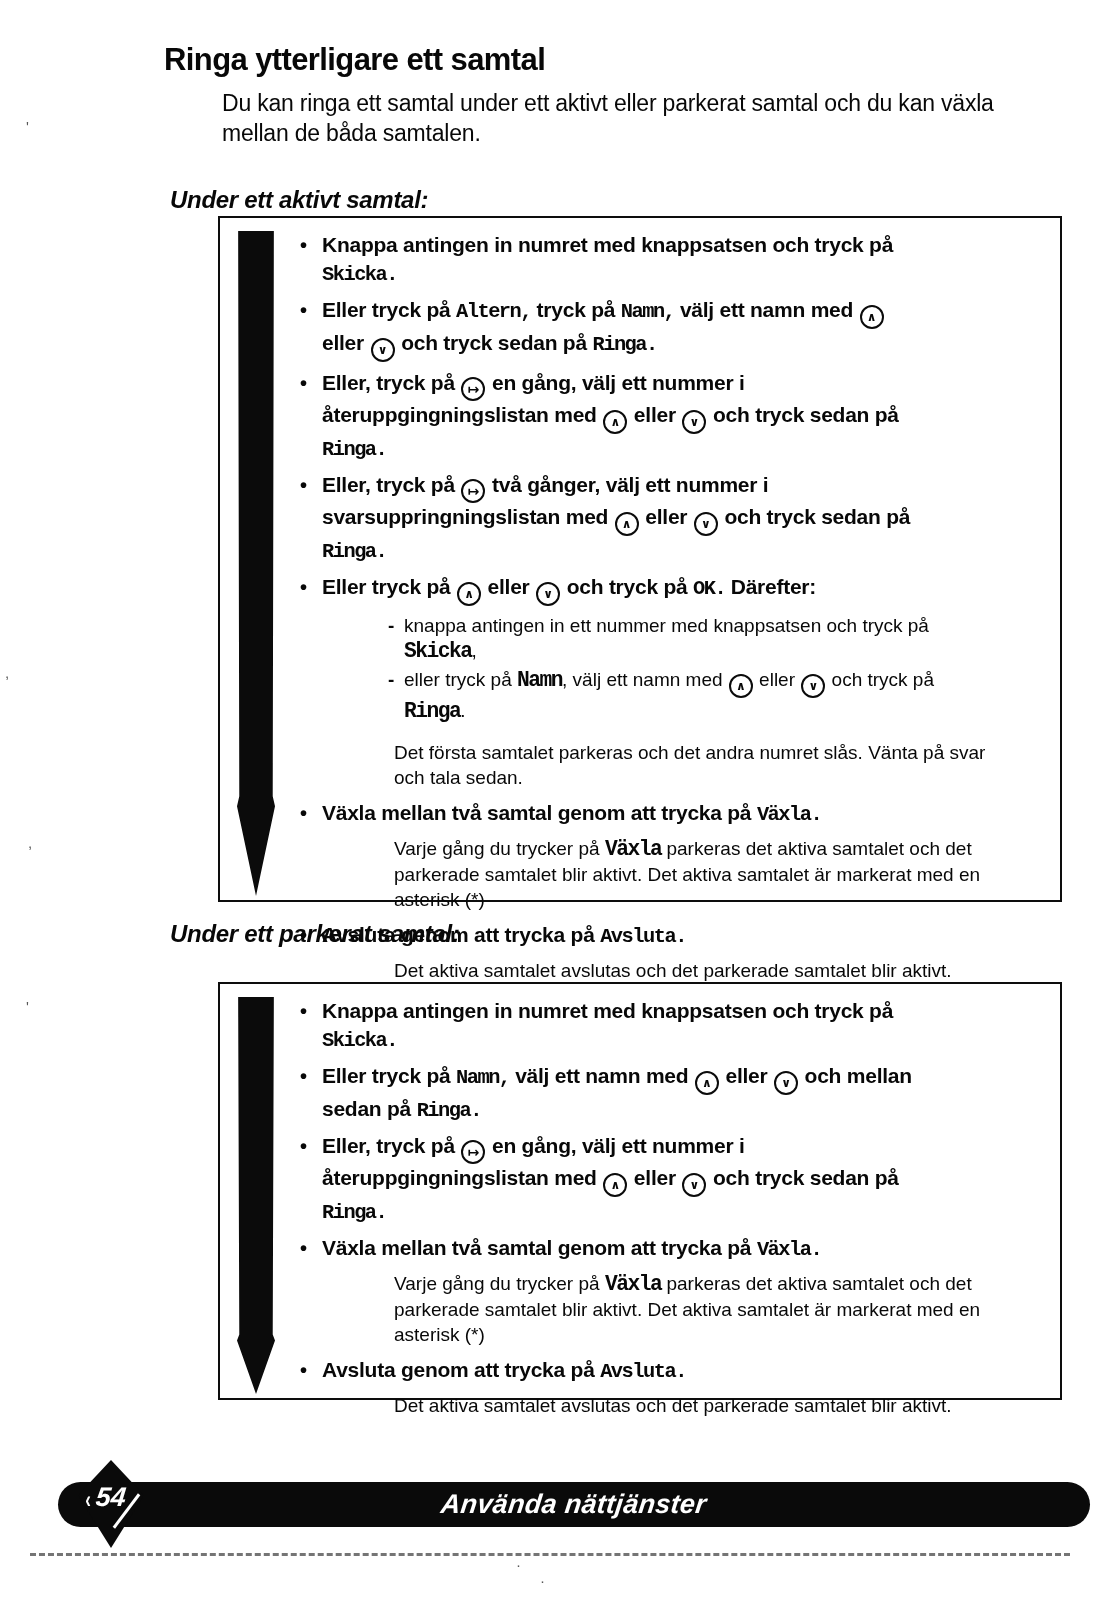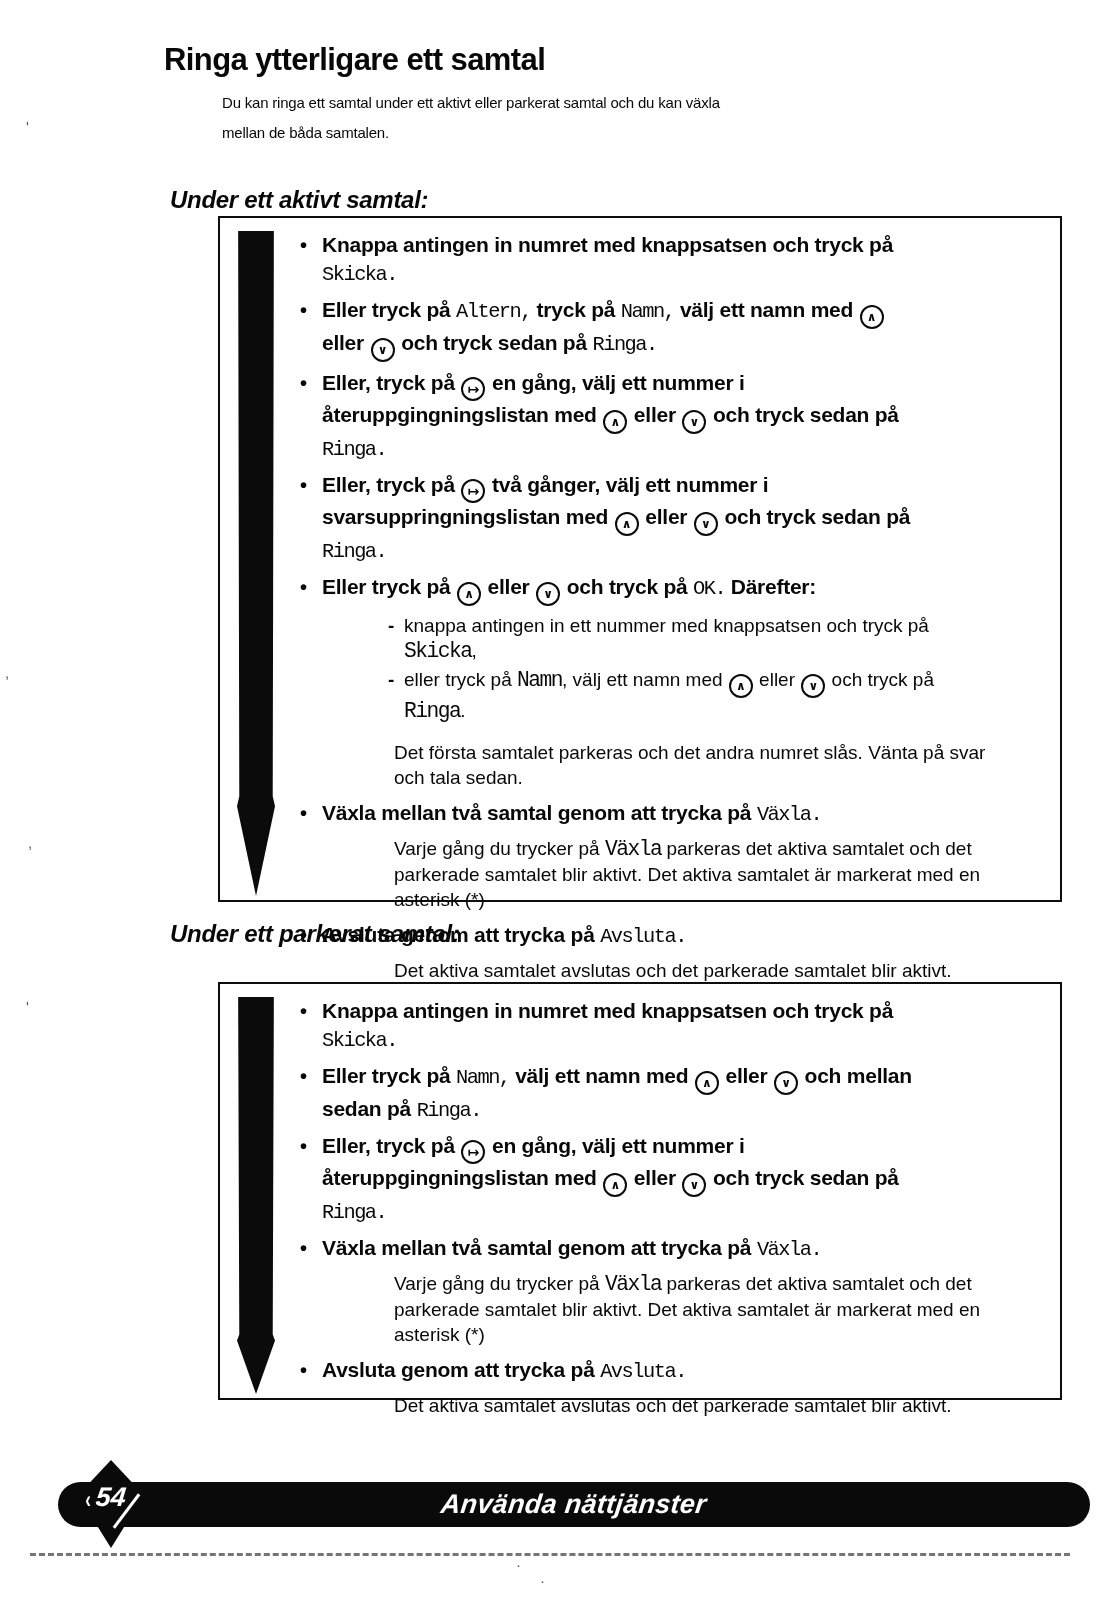--- a/index.html
+++ b/index.html
@@ -7,21 +7,21 @@
     position:relative; width:1120px; height:1600px;
     background:#ffffff; color:#080808; overflow:hidden;
     font-family:"Liberation Sans","DejaVu Sans",sans-serif;
   }
   .page-title {
     position:absolute; left:164px; top:42px;
     font-size:31px; font-weight:700; letter-spacing:-0.6px;
   }
   .intro {
     position:absolute; left:222px; top:88px; width:830px;
-    font-size:15px; line-height:30px; white-space:pre-line; letter-spacing:-0.2px;
+    font-size:23px; line-height:30px; white-space:pre-line; letter-spacing:-0.2px;
   }
   .subheading {
     position:absolute; left:170px;
     font-size:24px; font-weight:700; font-style:italic; letter-spacing:-0.3px;
   }
   #sub-active  { top:166px;margin-top:20px; }
   #sub-parked  { top:920px; }
 
   .instruction-box {
     position:absolute; left:218px; width:844px; box-sizing:border-box;
@@ -56,21 +56,21 @@
   .row-note {
     margin:1px 0 9px 174px;
     font-size:19px; font-weight:400; line-height:25px;
   }
   .gap-top { margin-top:16px;justify-content:center; }
 
   .seg-b { font-weight:700; }
   .seg-n { font-weight:400;margin-top:32px; }
   .seg-m {
     font-family:"Liberation Mono","DejaVu Sans Mono",monospace;
-    font-weight:400; letter-spacing:-1.5px; font-size:0.97em;
+    font-weight:700; letter-spacing:-1.5px; font-size:0.97em;
   }
   .row-dash .seg-m, .row-note .seg-m { font-size:1.12em; }
 
   .key-icon {
     display:inline-flex; align-items:center; justify-content:center;
     width:20px; height:20px; border:2.5px solid #0b0b0b; border-radius:50%;
     font-size:12px; font-weight:700; line-height:1; vertical-align:-4px;
     margin:0 1px; letter-spacing:0;
     font-family:"DejaVu Sans",sans-serif;
   }

